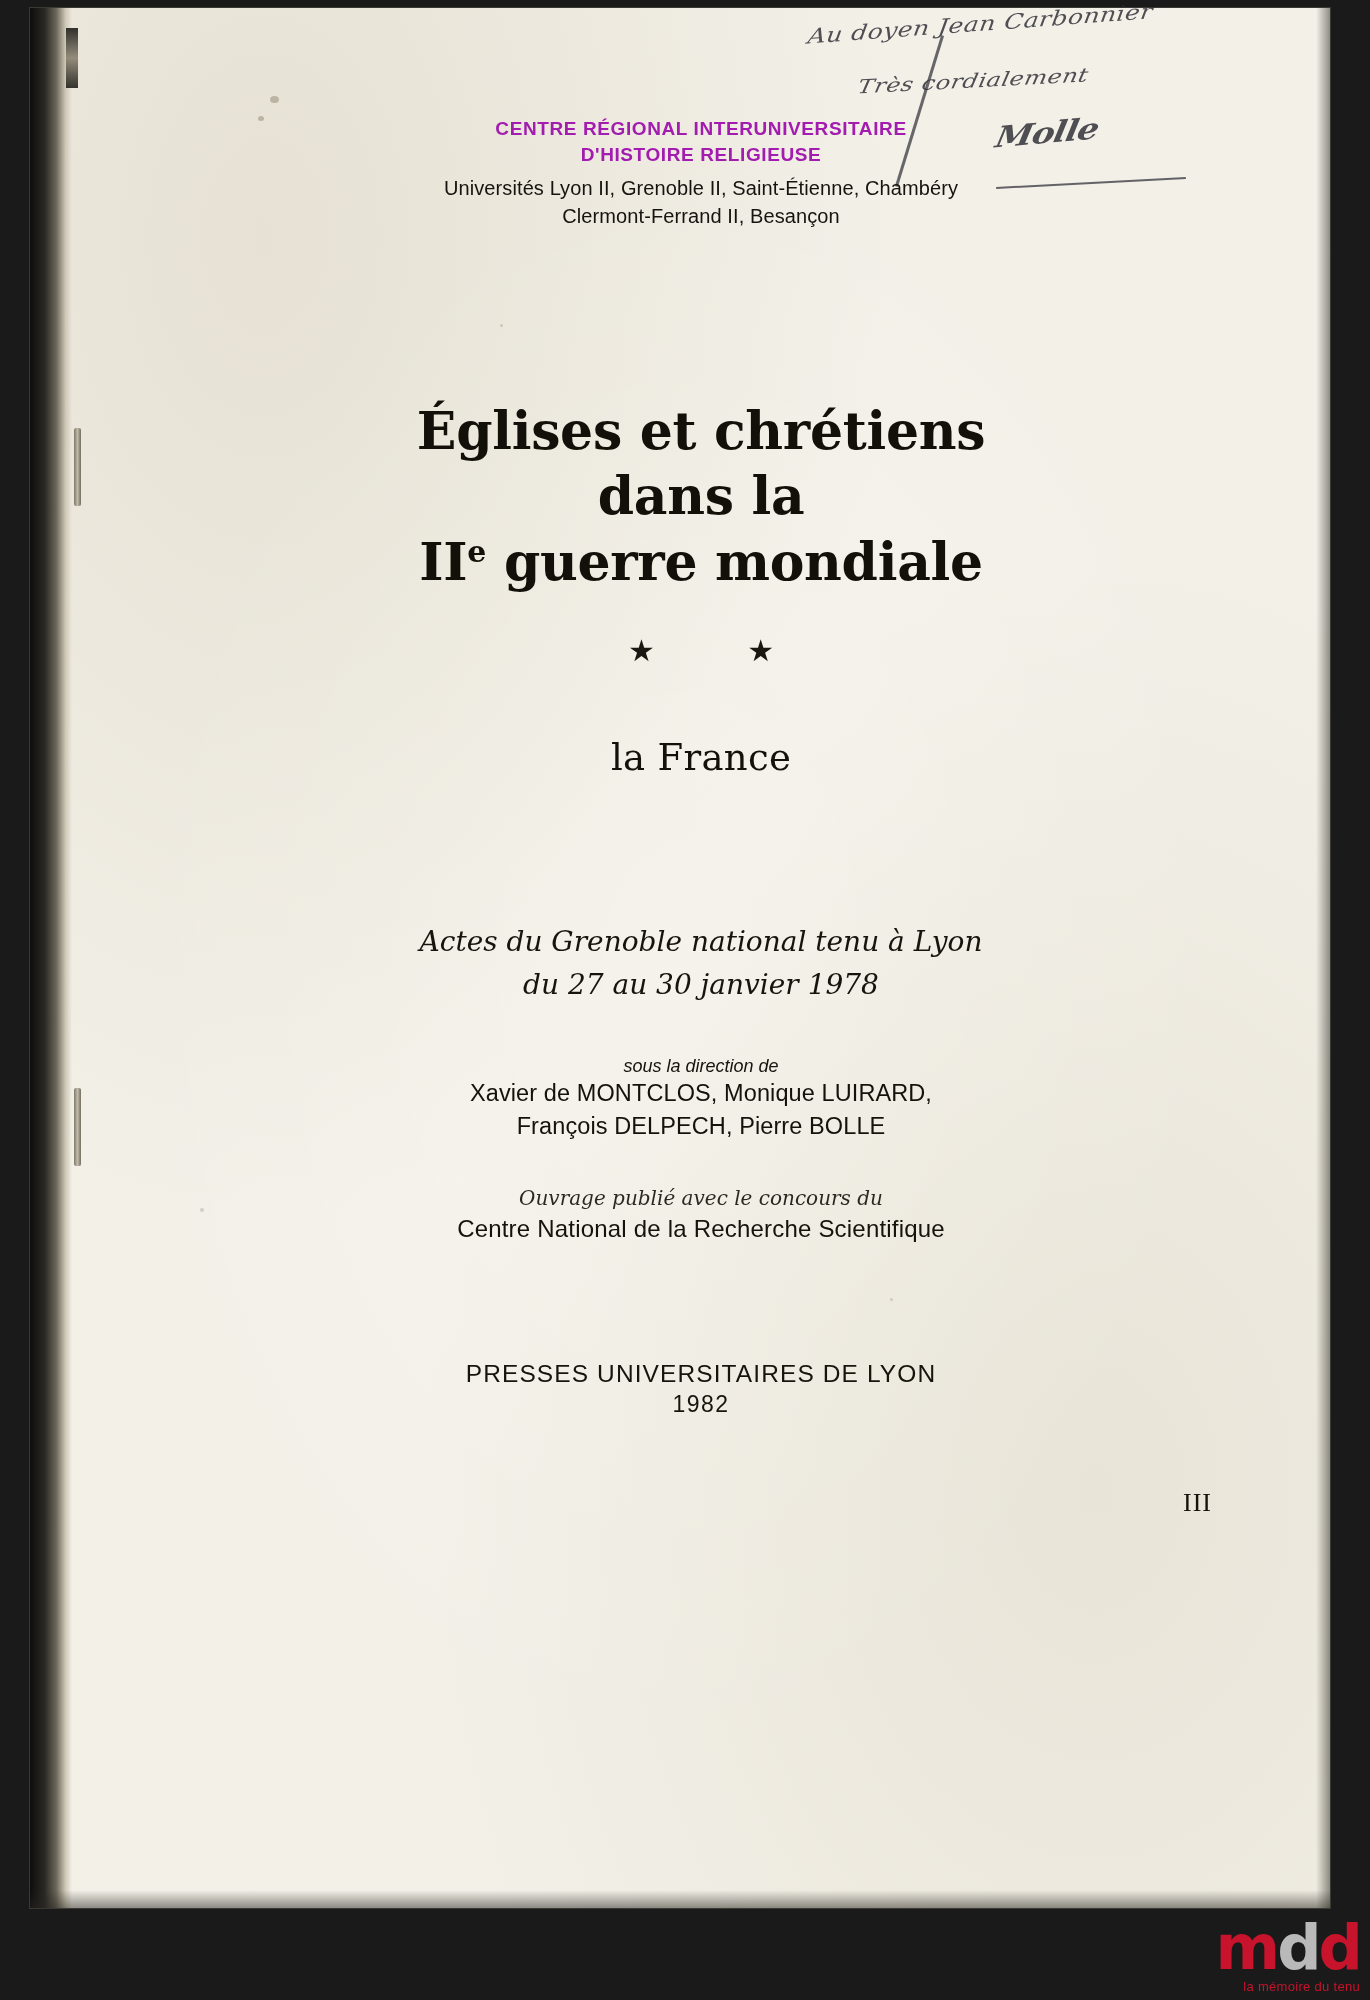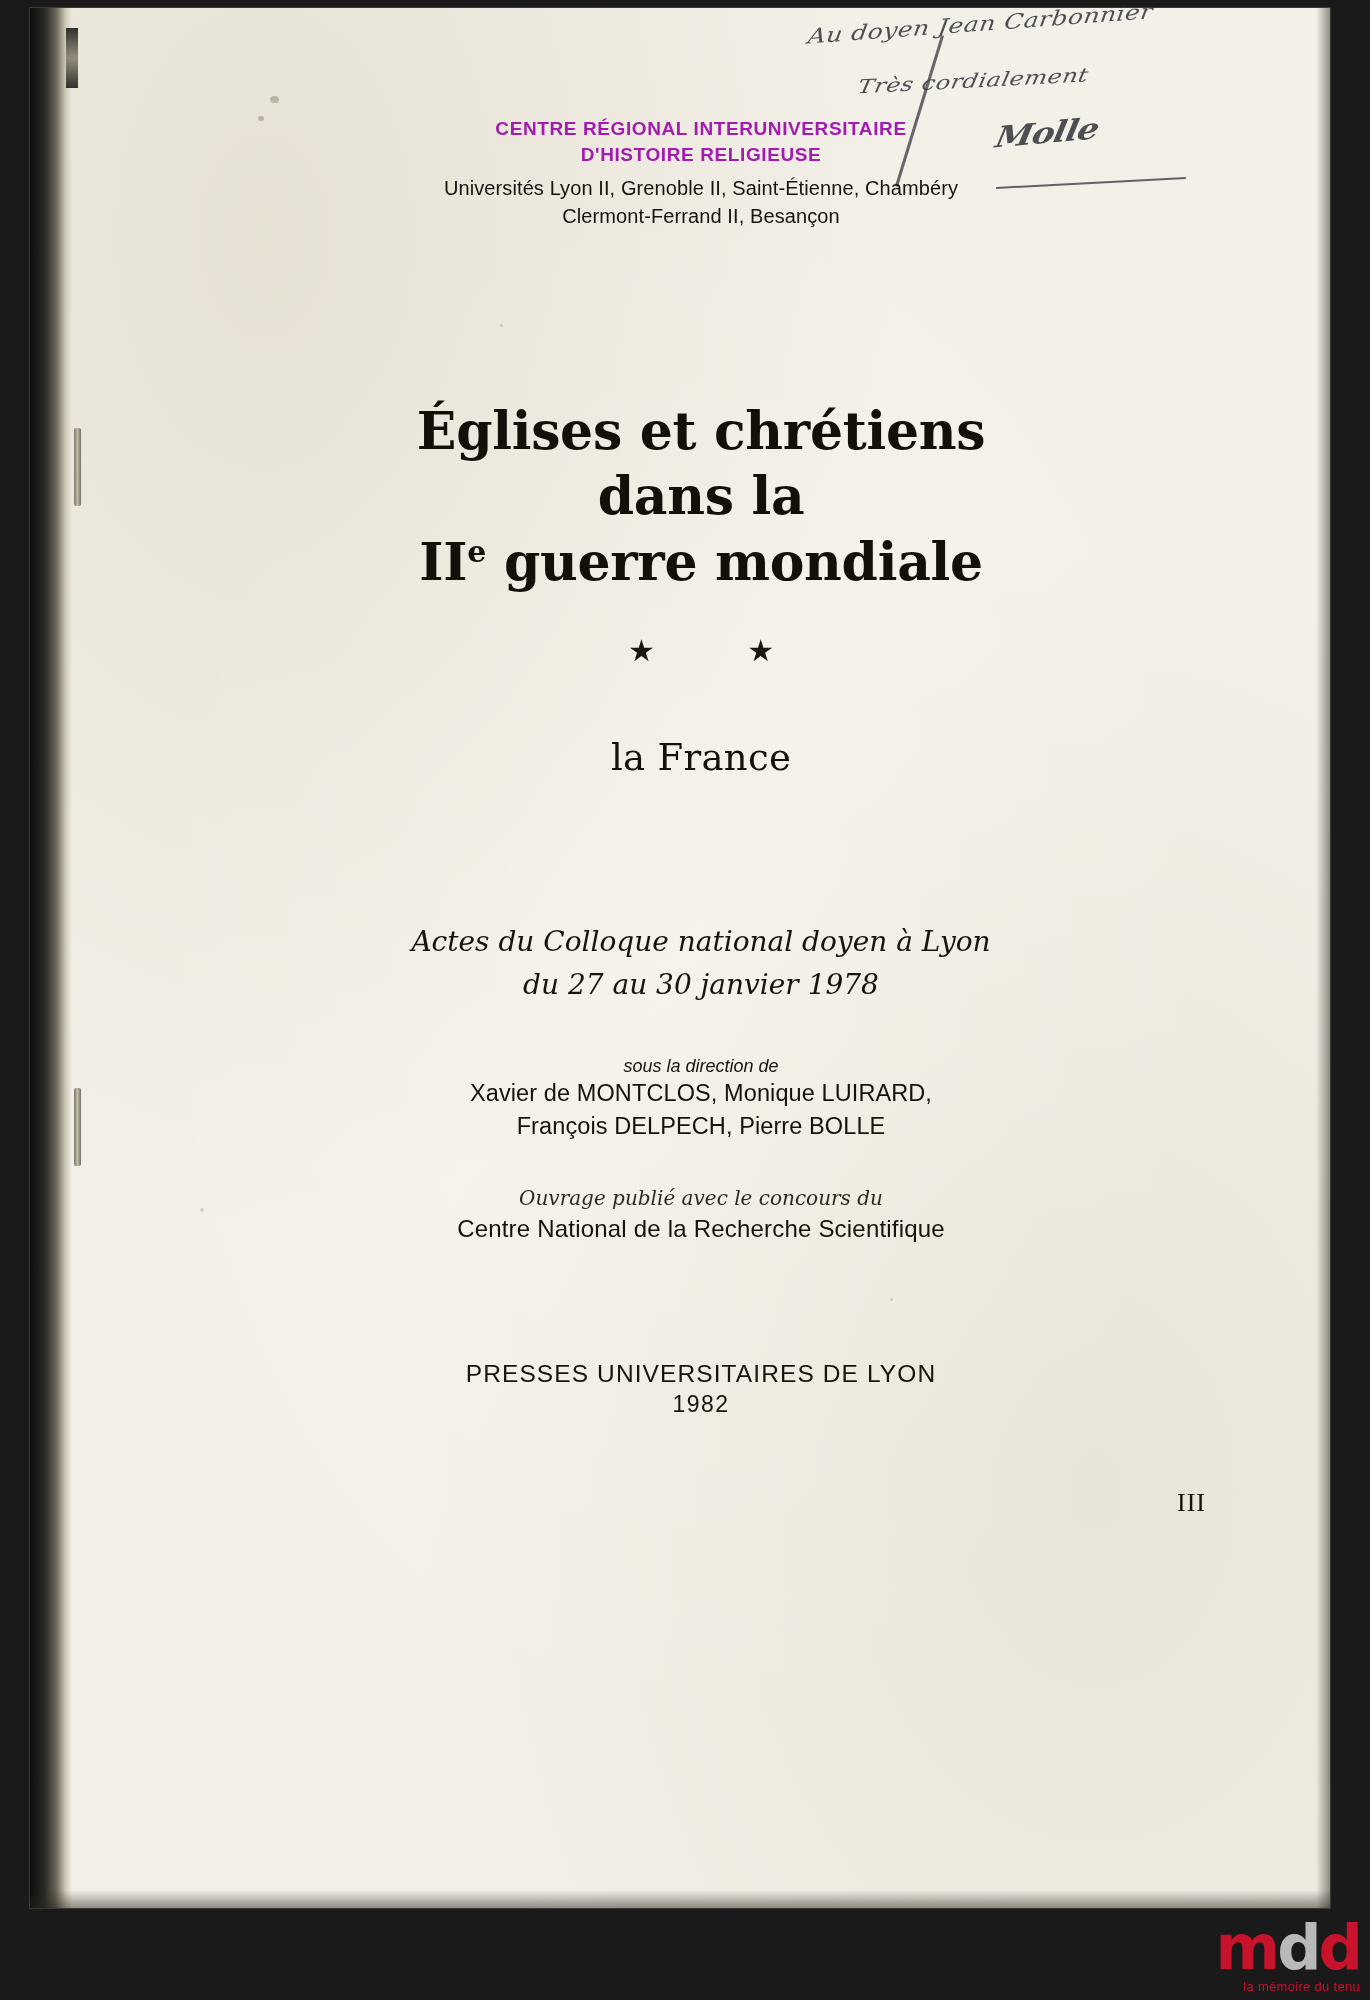--- a/index.html
+++ b/index.html
@@ -288,21 +288,21 @@
   .imp-year {
     font-size: 23px;
     letter-spacing: 1.4px;
     margin-top: 3px;
     text-align: center;
   }
 
   
   #folio {
     position: absolute;
-    right: 124px;
+    right: 118px;
     top: 1480px;
     font-family: "Liberation Serif", serif;
     font-size: 26px;
     color: #15120c;
     letter-spacing: 1px;
   }
 
   
   #mdd-logo {
     position: absolute;
@@ -377,21 +377,21 @@
       <span class="tl">Églises et chrétiens</span>
       <span class="tl">dans la</span>
       <span class="tl"><span>II</span><sup>e</sup><span> guerre mondiale</span></span>
     </h1>
 
     <div id="stars">★    ★</div>
 
     <div id="subtitle">la France</div>
 
     <div id="colloquium">
-      <div>Actes du Colloque national doyen à Lyon</div>
+      <div>Actes du Grenoble national tenu à Lyon</div>
       <div>du 27 au 30 janvier 1978</div>
     </div>
 
     <div id="editors">
       <div class="ed-lead">sous la direction de</div>
       <div class="ed-names">Xavier de MONTCLOS, Monique LUIRARD,</div>
       <div class="ed-names">François DELPECH, Pierre BOLLE</div>
     </div>
 
     <div id="credit">

